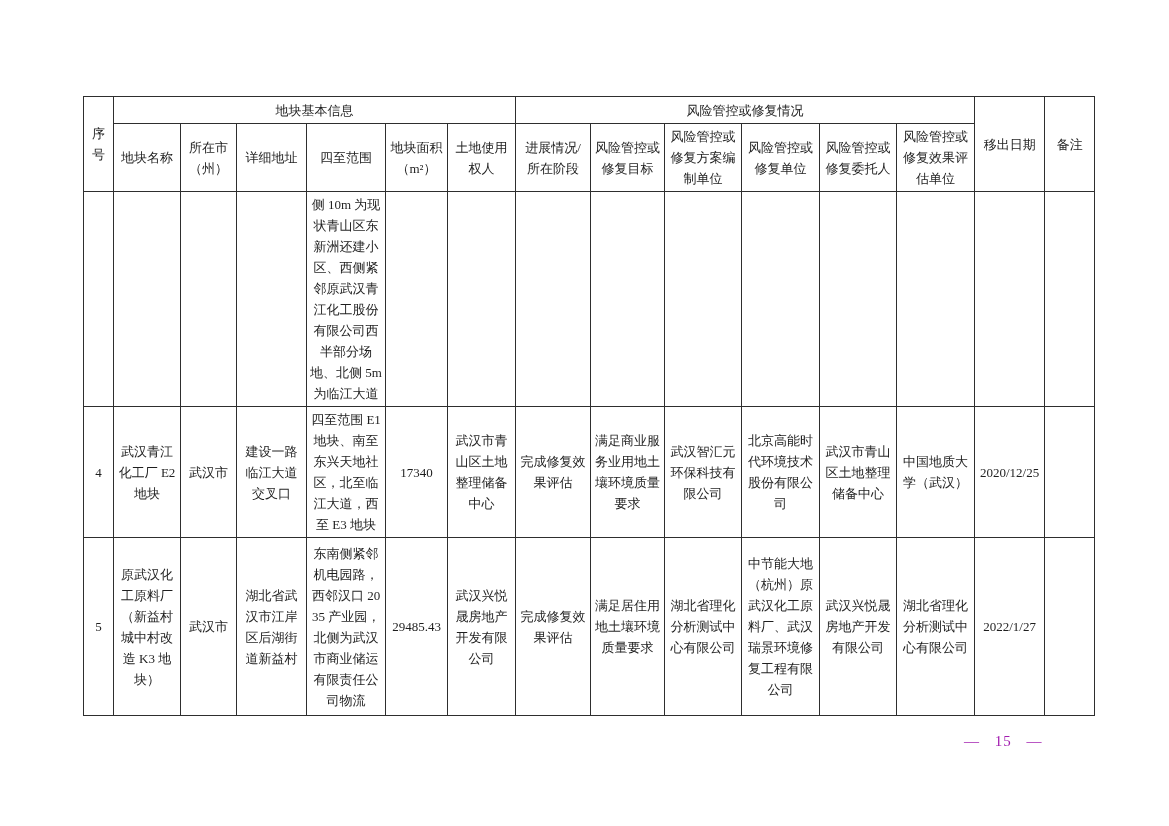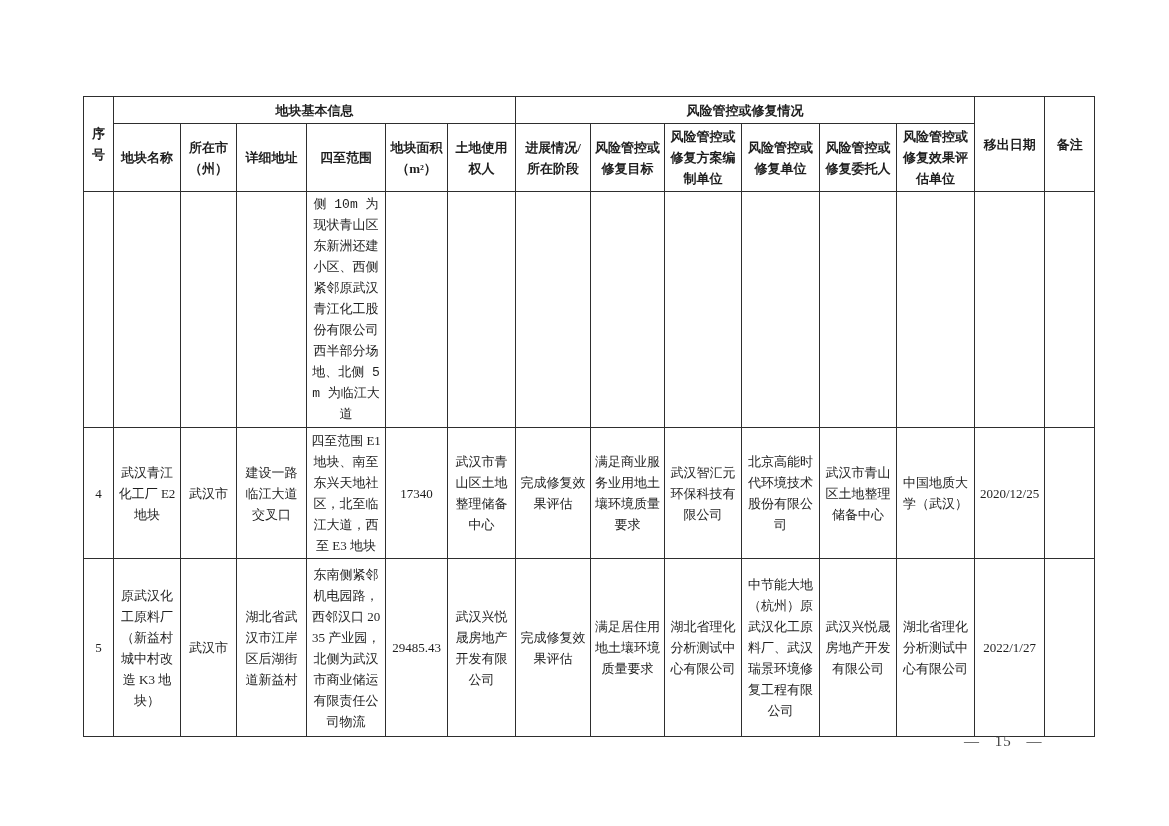--- a/index.html
+++ b/index.html
@@ -15,31 +15,31 @@
     border-collapse:collapse; table-layout:fixed;
   }
   table.doc th, table.doc td {
     border:1px solid #2e2e2e;
     text-align:center; vertical-align:middle;
     font-size:13px; line-height:21px;
     padding:2px 3px;
     word-break:break-all;
     overflow:hidden;
   }
-  table.doc th { font-weight:bold; }
+  table.doc th { font-weight:normal; }
   th.group { border-bottom:2px solid #2e2e2e; }
   tr.h1 { height:27px; }
   tr.h2 { height:68px; }
-  tr.row-a { height:213px;font-family:Liberation Mono, monospace; }
+  tr.row-a { height:213px; }
   tr.row-4 { height:129px; }
   tr.row-5 { height:178px; }
 
   .pagenum {
     position:absolute; left:964px; top:733px;
-    font-size:15px; color:#404040;
+    font-size:15px; color:#a21caf;
     letter-spacing:1px; word-spacing:10px; white-space:nowrap;
   }
 </style>
 </head>
 <body>
 
 <div class="page">
 
   <table class="doc">
     <colgroup>

